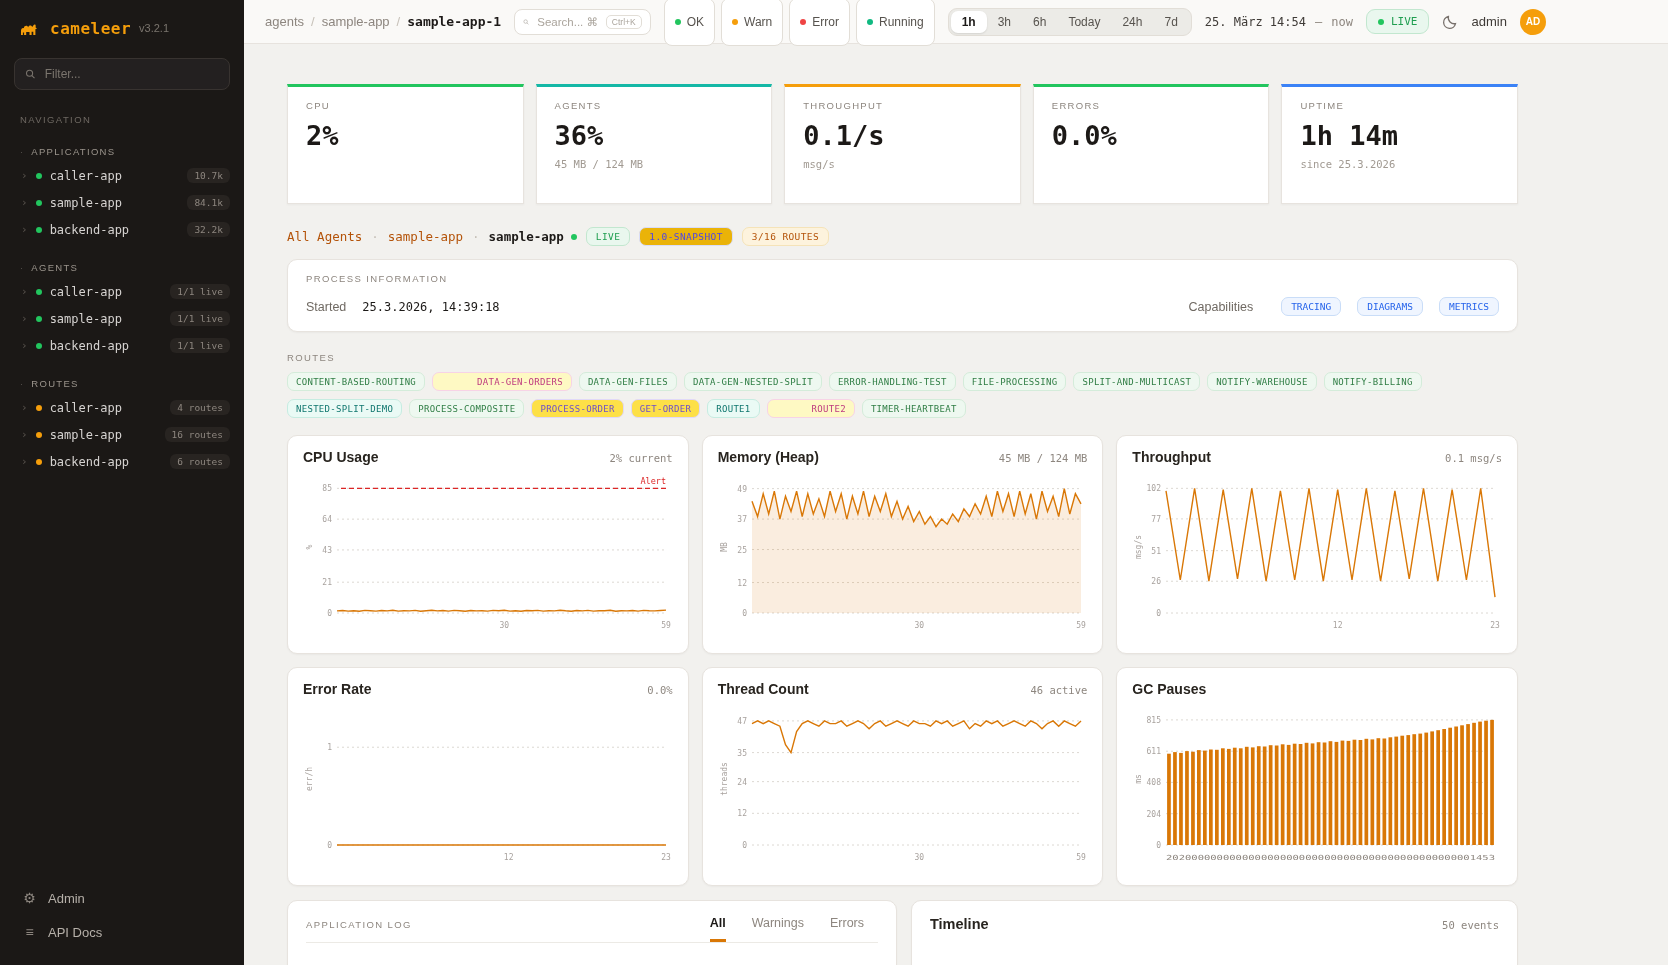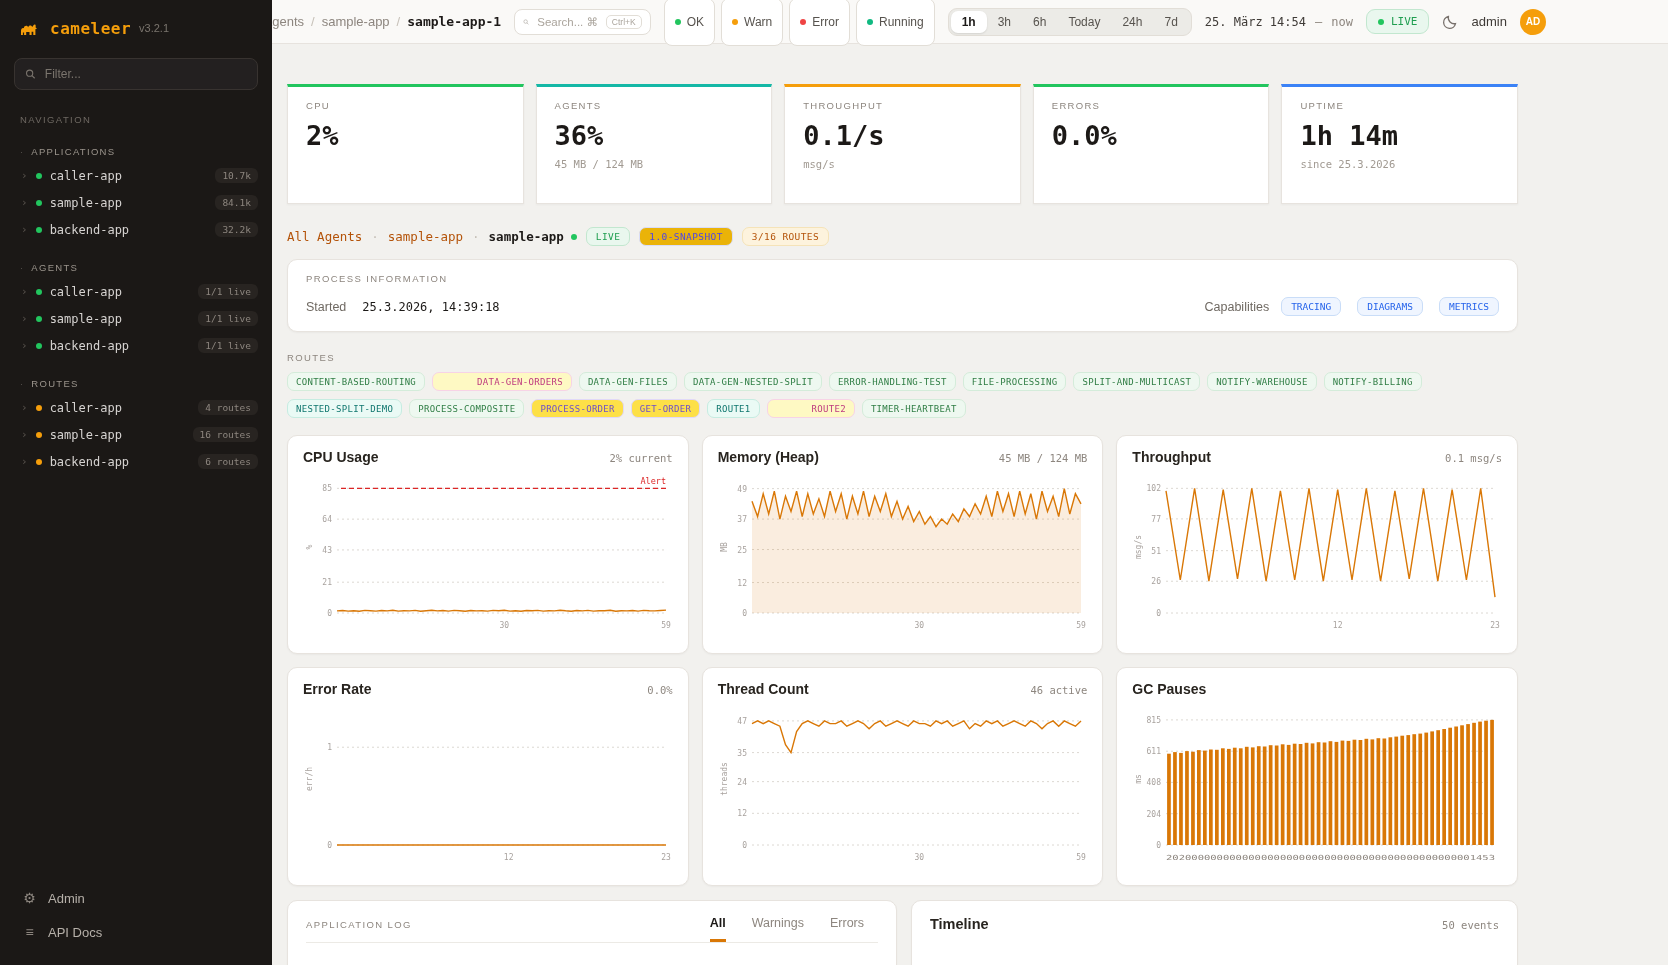--- a/index.html
+++ b/index.html
@@ -2,21 +2,21 @@
 <html><head>
 <meta charset="utf-8">
 <style>
   html,body{margin:0;padding:0;}
   body{width:1668px;height:965px;overflow:hidden;background:#f2f1ee;
        font-family:"Liberation Sans",sans-serif;color:#1c1917;}
   [data-interactable="true"]{cursor:pointer;}
   .app{position:relative;width:1668px;height:965px;overflow:hidden;}
 
   
-  .sidebar{position:absolute;left:0;top:0;bottom:0;width:272px;background:#1b1816;
+  .sidebar{position:absolute;left:0;top:0;bottom:0;width:244px;background:#1b1816;
            display:flex;flex-direction:column;z-index:5;}
   .logo-row{display:flex;align-items:center;gap:8px;padding:16px 18px 10px;}
   .logo-name{color:#f59e0b;font-family:"DejaVu Sans Mono",monospace;font-weight:bold;font-size:16px;letter-spacing:.5px;}
   .logo-ver{color:#7a746d;font-size:11px;}
   .filter-wrap{margin:8px 14px 2px;display:flex;align-items:center;gap:7px;background:#232020;
                border:1px solid #383330;border-radius:8px;padding:7px 10px;}
   .filter{background:transparent;border:none;outline:none;color:#d6d3d1;font-size:12px;width:100%;
           font-family:"Liberation Sans",sans-serif;}
   .filter::placeholder{color:#7a746d;}
   .nav-label{padding:22px 20px 2px;font-size:9.5px;letter-spacing:1.4px;color:#6e6862;}
@@ -86,21 +86,21 @@
   .b-live{background:#e9f7ee;color:#1f9e50;border:1px solid #c2e7cf;}
   .b-snap{background:#eab308;color:#4f46e5;border:1px solid #d9ddf8;}
   .b-routes{background:#fdf3dd;color:#b45309;border:1px solid #f5e3b8;}
 
   .proc-card{padding:13px 18px 15px;margin-bottom:20px;}
   .proc-title{font-size:9.5px;letter-spacing:1.4px;color:#8d867f;}
   .proc-row{display:flex;align-items:center;margin-top:13px;}
   .proc-started-label{font-size:12.5px;color:#6f6962;margin-right:16px;}
   .proc-started-value{font-family:"DejaVu Sans Mono",monospace;font-size:12px;color:#1c1917;}
   .proc-caps{margin-left:auto;display:flex;gap:8px;align-items:center;}
-  .caps-label{font-size:12.5px;color:#6f6962;margin-right:4px;}
+  .caps-label{font-size:12.5px;color:#6f6962;margin-right:20px;}
   .cap-pill{font-family:"DejaVu Sans Mono",monospace;font-size:9.5px;color:#2563eb;background:#eff5ff;
             border:1px solid #c9ddf8;padding:3px 9px;border-radius:7px;}
 
   .routes-label{font-size:9.5px;letter-spacing:1.4px;color:#8d867f;margin:6px 0 9px;}
   .route-tags{display:flex;flex-wrap:wrap;gap:8px 7px;}
   .tag{font-family:"DejaVu Sans Mono",monospace;font-size:9px;padding:3.5px 8px;border-radius:7px;
        border:1px solid;letter-spacing:.3px;}
   .tag.green{background:#eef8f0;color:#2f7d44;border-color:#d4ecda;}
   .tag.pink{background:#fef9c3;color:#be3a7f;border-color:#f7d3e6;padding-left:44px;}
   .tag.teal{background:#eafaf5;color:#0f766e;border-color:#c6ece1;}

